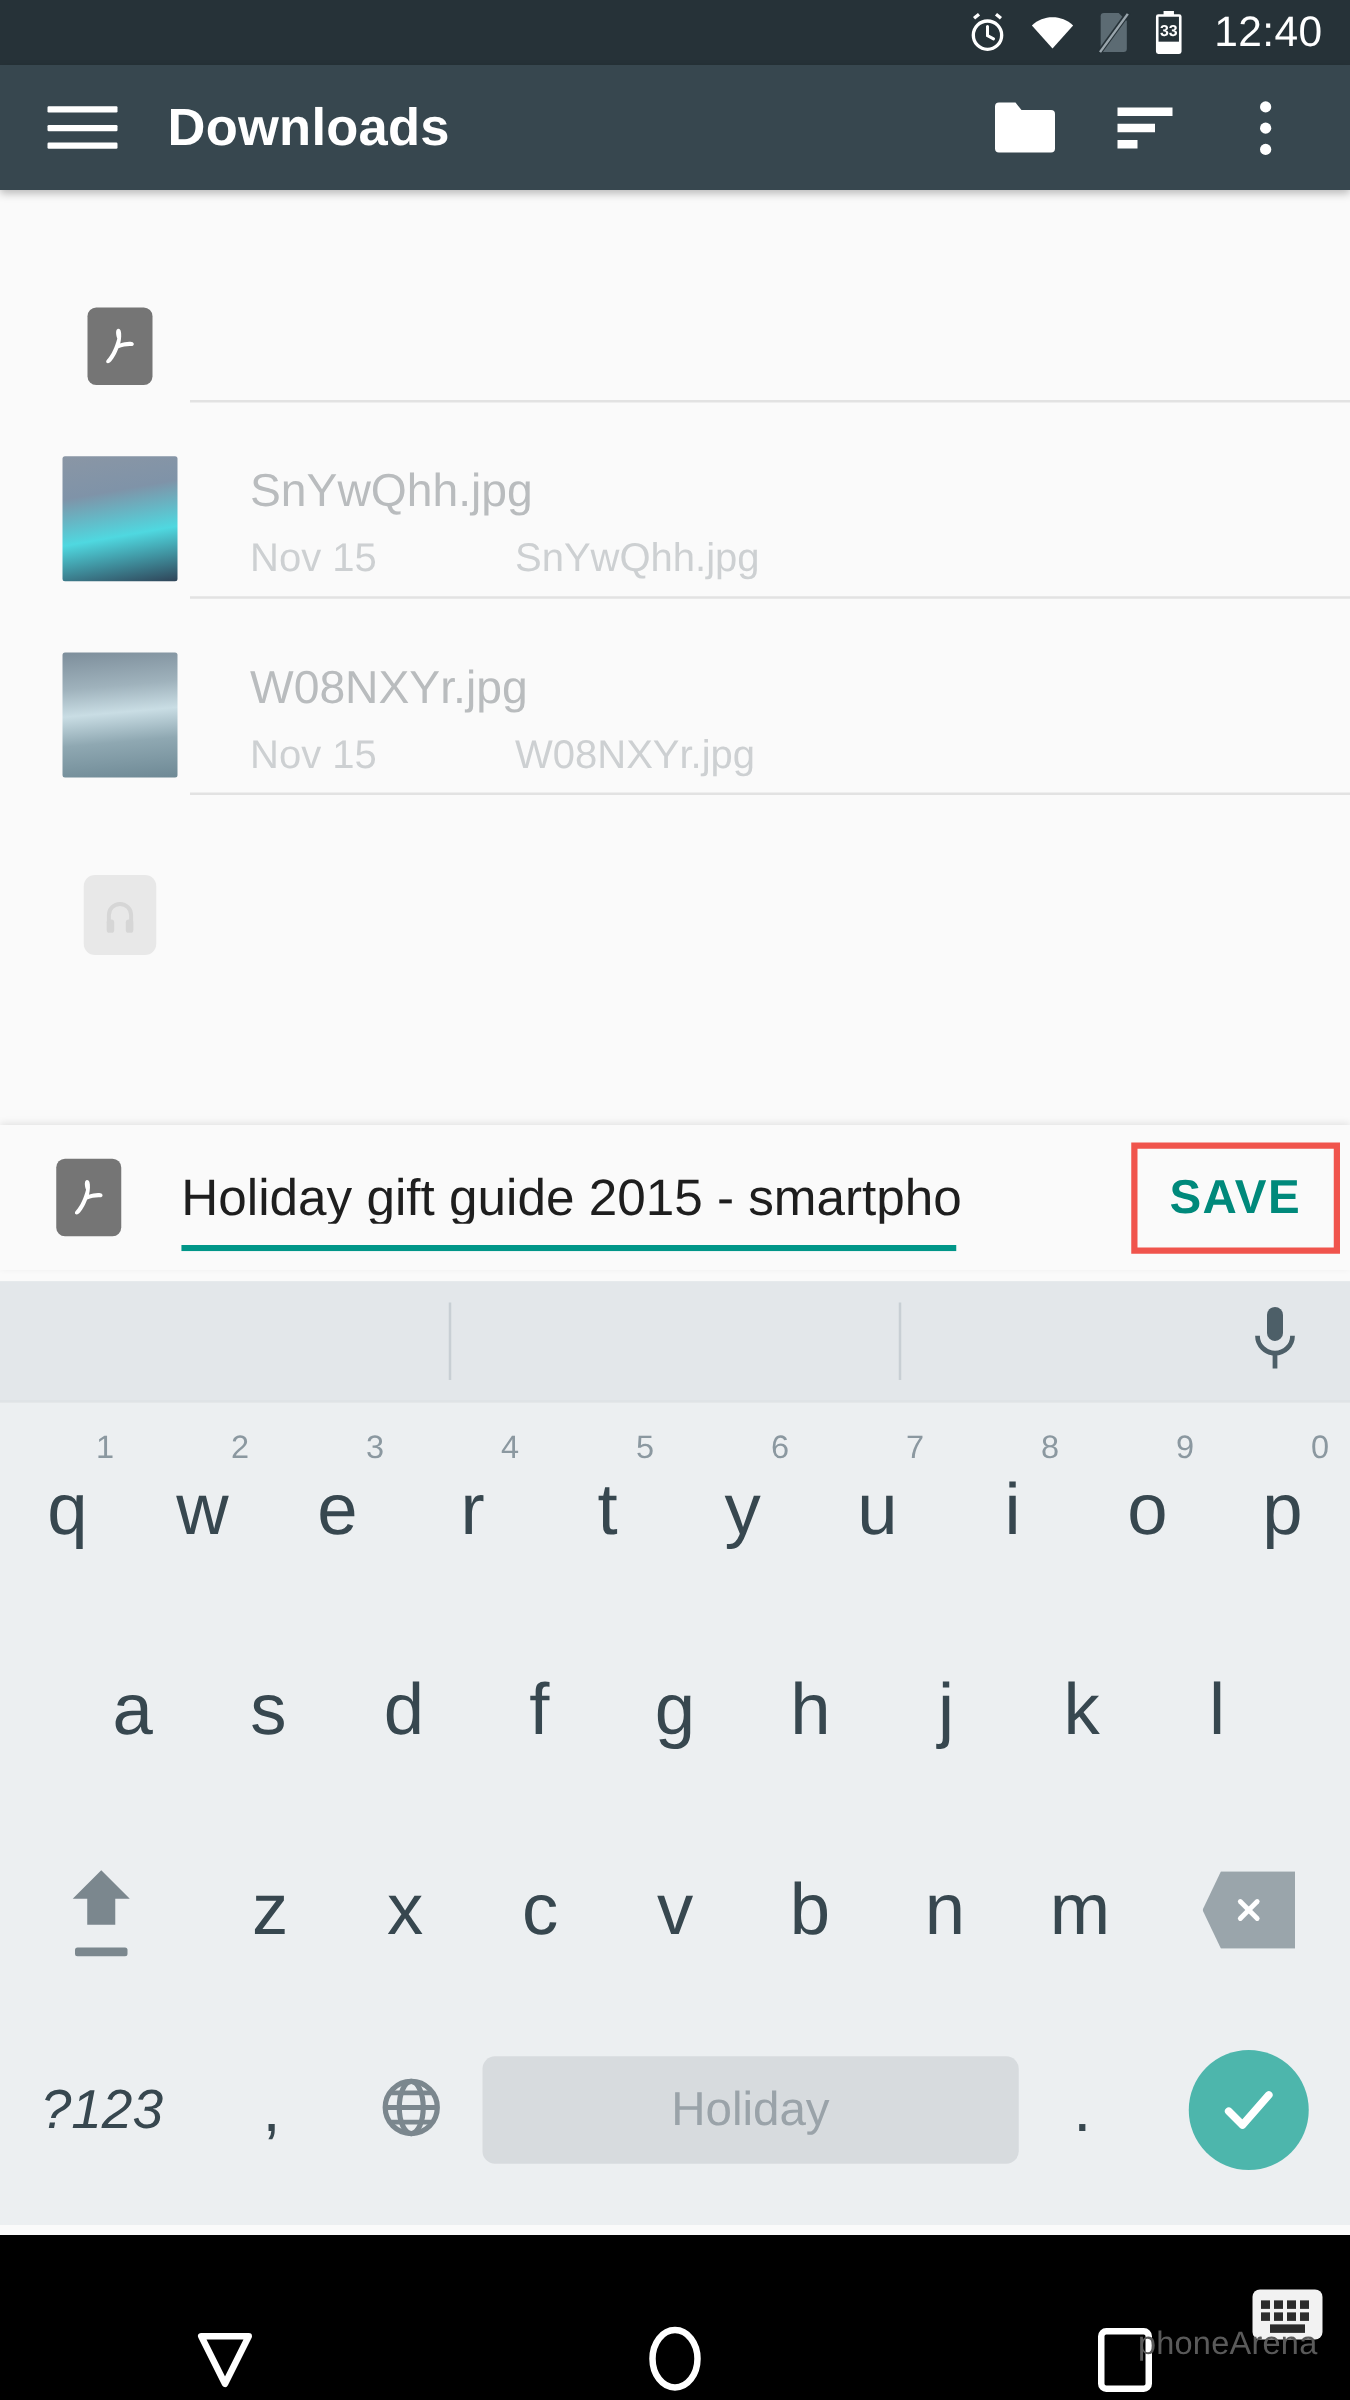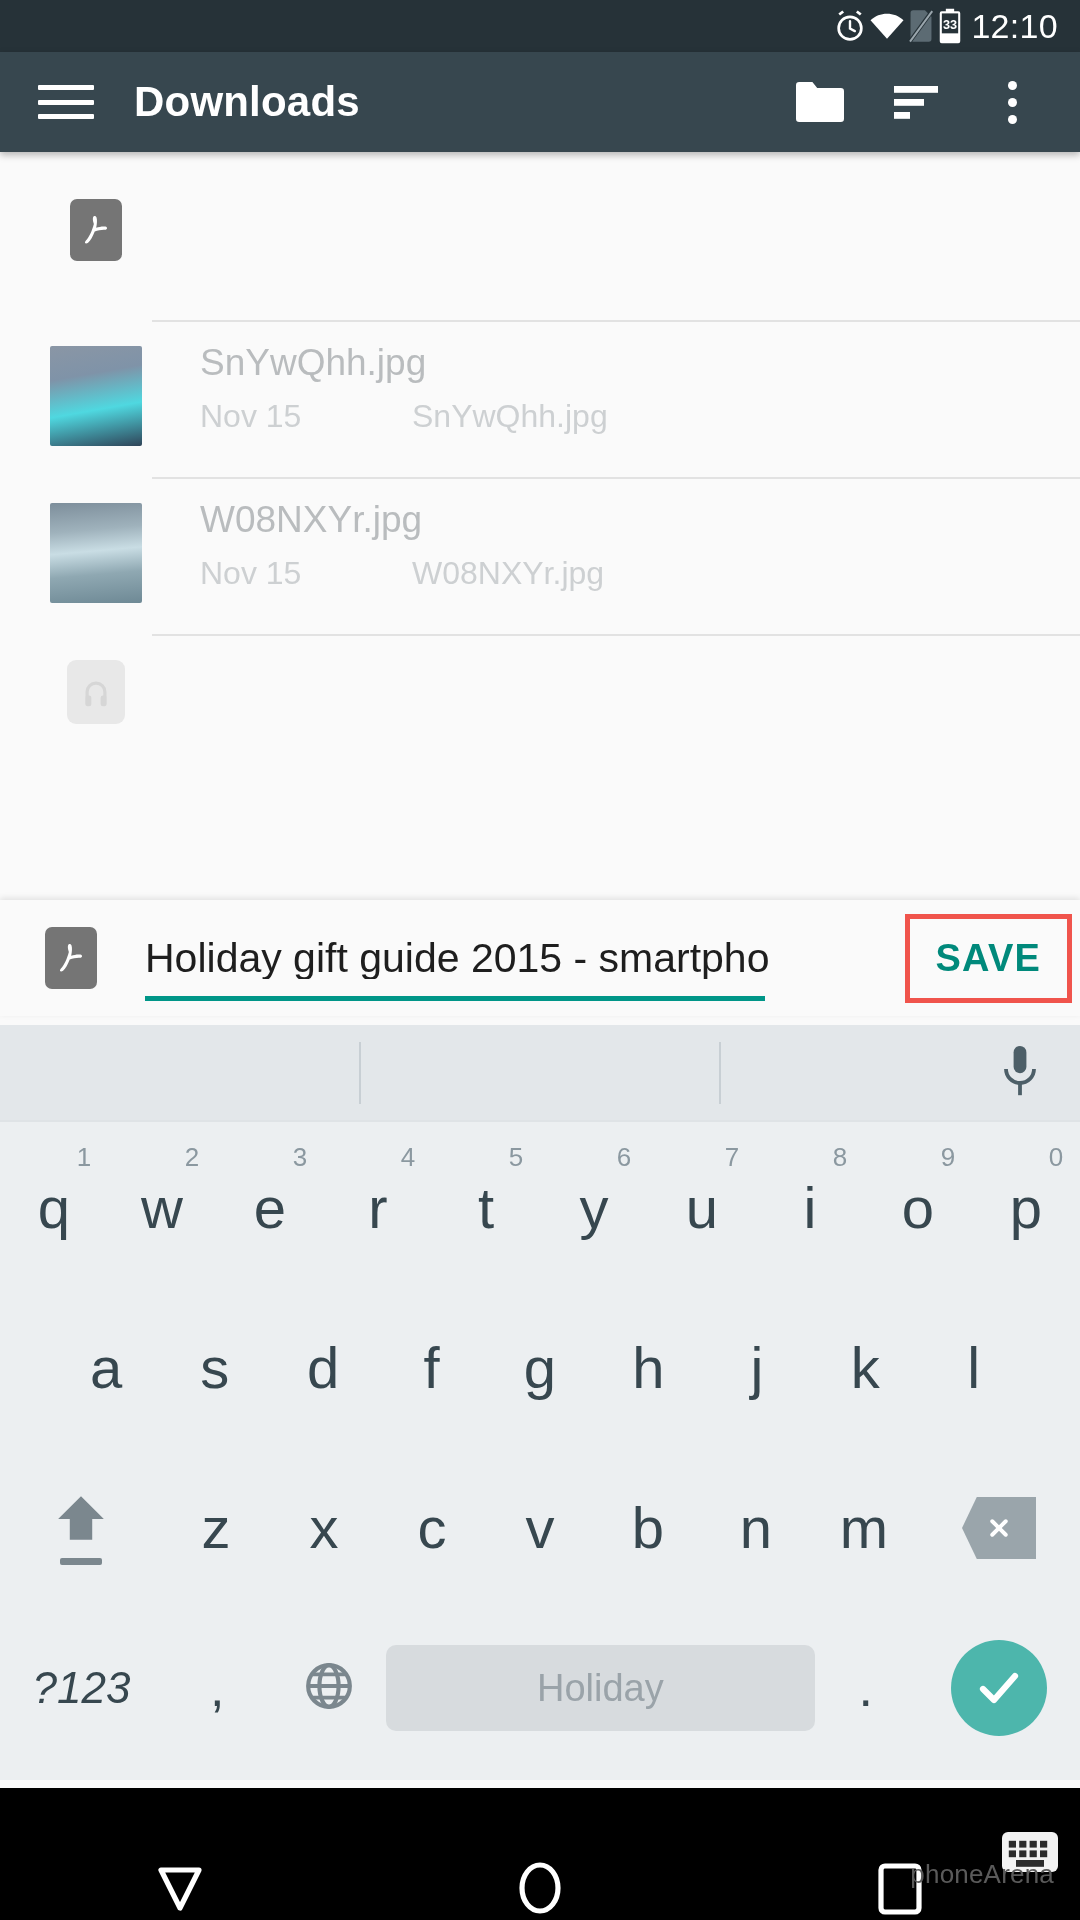--- a/index.html
+++ b/index.html
@@ -10,21 +10,21 @@
     overflow: hidden;
   }
   #screen { position: relative; width: 1080px; height: 1920px; background: #fafafa; }
 
   
   .statusbar {
     position: absolute; top: 0; left: 0;
     width: 1080px; height: 52px;
     background: #263238;
     display: flex; align-items: center; justify-content: flex-end;
-    padding-right: 22px; gap: 2px;
+    padding-right: 22px; gap: 17px;
   }
   .sb-icon { display: flex; align-items: center; justify-content: center; }
   .sb-time {
     color: #ffffff; font-size: 34px; font-weight: 400;
     letter-spacing: 0.3px; margin-left: 6px;
   }
 
   
   .toolbar {
     position: absolute; top: 52px; left: 0;
@@ -51,21 +51,21 @@
   }
   .dots { display: flex; flex-direction: column; gap: 8px; align-items: center; }
   .dots i { width: 9px; height: 9px; background: #fff; border-radius: 50%; display: block; }
 
   
   .filelist {
     position: absolute; top: 175px; left: 0;
     width: 1080px; height: 725px;
     background: #fafafa; overflow: hidden;
   }
-  .row { position: relative; display: flex; align-items: flex-start; padding: 0 40px; }
+  .row { position: relative; display: flex; align-items: flex-end; padding: 12px 40px; }
   .row-thumb {
     width: 112px; min-width: 112px; display: flex;
     justify-content: center; padding-top: 24px;
   }
   .pdf-ico {
     width: 52px; height: 62px; background: #757575; border-radius: 7px;
     display: flex; align-items: center; justify-content: center;
   }
   .aud-ico {
     width: 58px; height: 64px; background: #e8e8e8; border-radius: 9px;
@@ -213,21 +213,21 @@
         <line x1="1.6" y1="25.0" x2="18.6" y2="1.6" stroke="#9aa6ad" stroke-width="1.5"></line>
       </svg>
     </span>
     <span class="sb-icon">
       <svg width="26" height="36" viewBox="0 0 18 26">
         <path d="M6 0.6 H12 V2.4 H15 A1.4 1.4 0 0 1 16.4 3.8 V24 A1.4 1.4 0 0 1 15 25.4 H3 A1.4 1.4 0 0 1 1.6 24 V3.8 A1.4 1.4 0 0 1 3 2.4 H6 Z" fill="#fff"></path>
         <rect x="3.1" y="3.9" width="11.8" height="14.4" fill="#263238"></rect>
         <text x="9" y="15.2" font-family="Liberation Sans, sans-serif" font-size="9.2" font-weight="bold" fill="#fff" text-anchor="middle">33</text>
       </svg>
     </span>
-    <span class="sb-time">12:10</span>
+    <span class="sb-time">12:40</span>
   </div>
 
   <div class="toolbar">
     <div class="hamburger">
       <span></span>
         <span></span>
         <span></span>
     </div>
     <div class="tb-title">Downloads</div>
     <div class="tb-actions">

